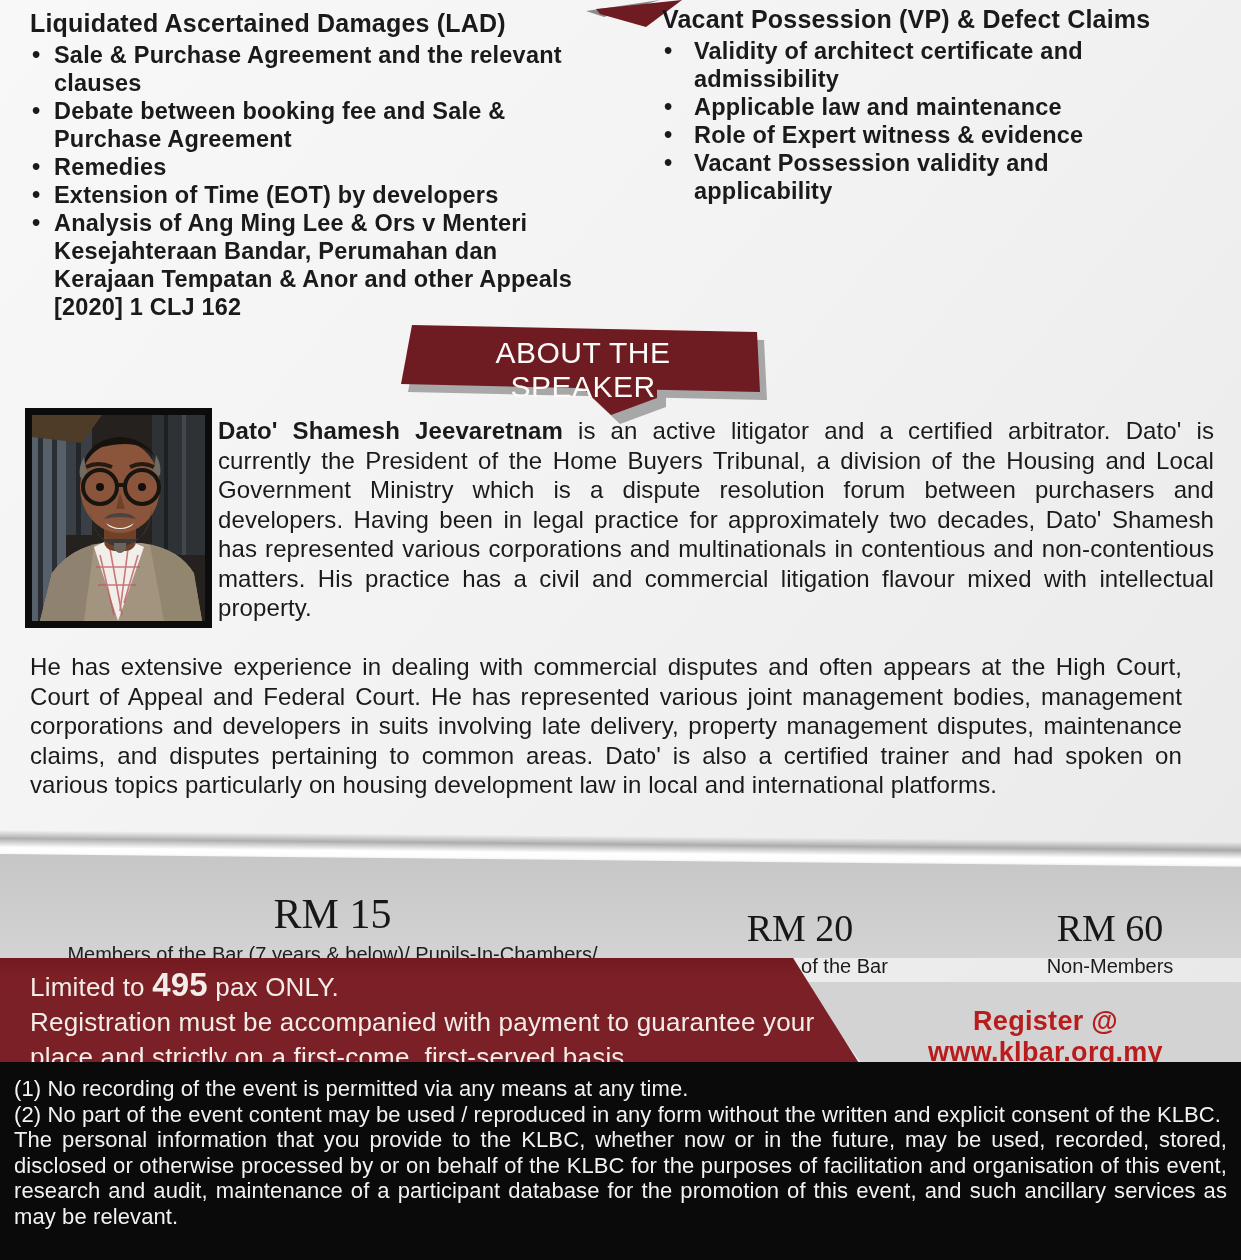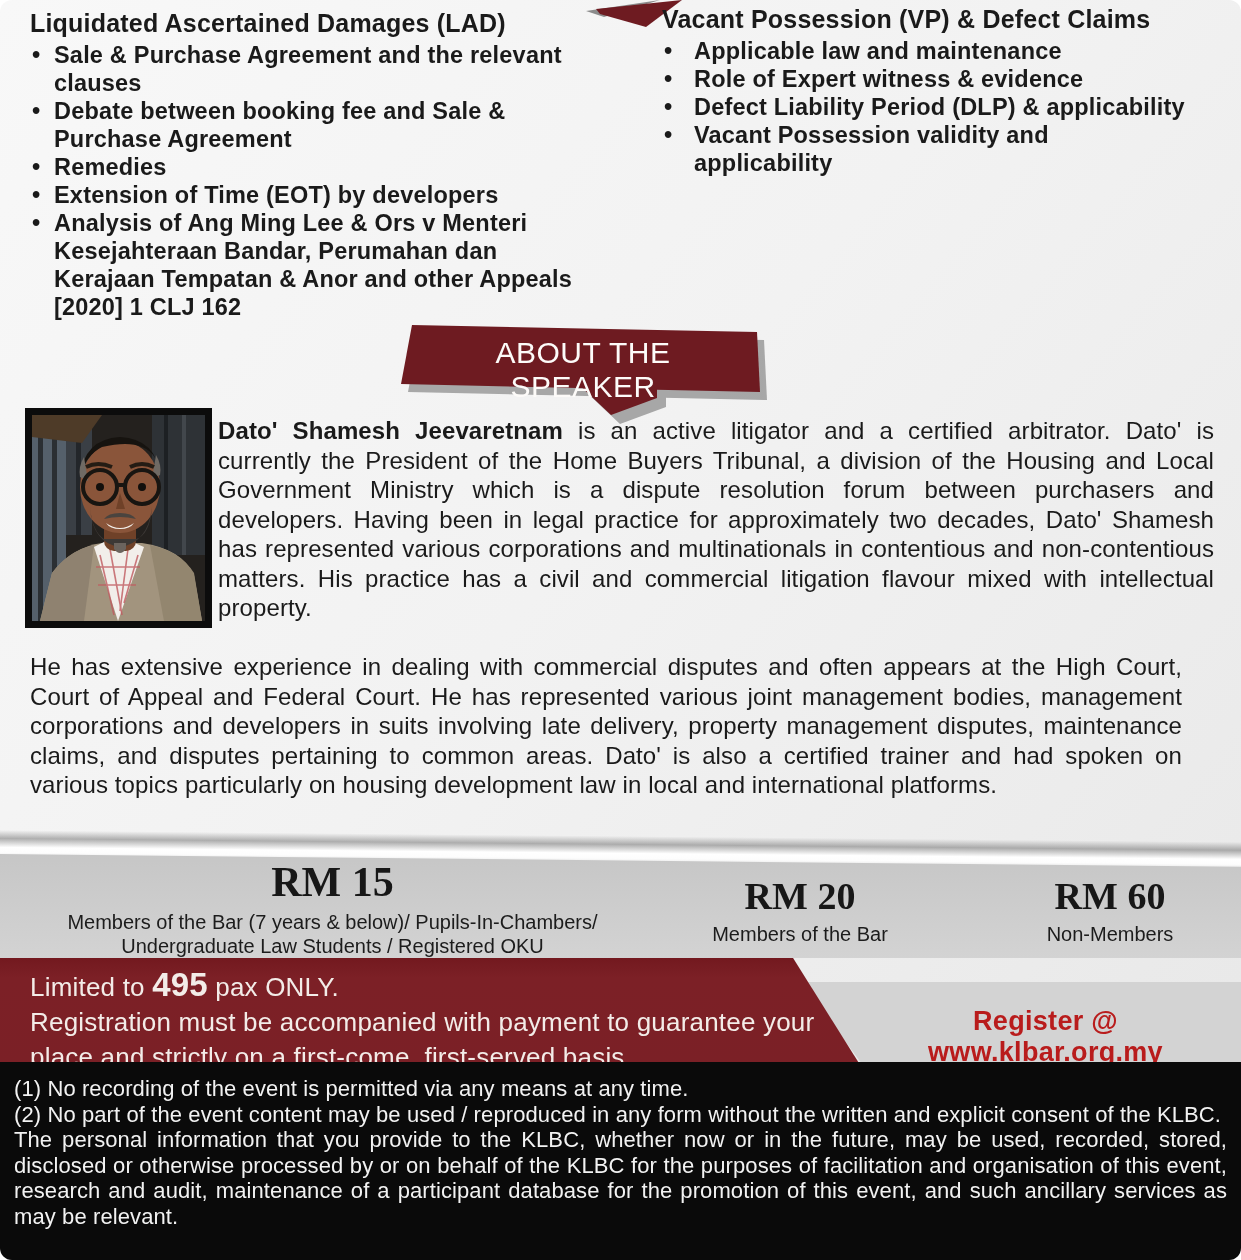--- a/index.html
+++ b/index.html
@@ -3,21 +3,20 @@
 <meta charset="utf-8">
 <style>
   html,body{margin:0;padding:0;}
   .page{
     position:relative;
     width:1241px;height:1260px;
     overflow:hidden;
     background:linear-gradient(130deg,#f8f8f8 0%,#f2f2f2 45%,#e7e7e7 100%);
     font-family:"Liberation Sans","DejaVu Sans",sans-serif;
     color:#1a1a1a;
-    border-radius:12px;
   }
   
   .torn-tip{position:absolute;left:560px;top:0;width:130px;height:32px;}
   
   .topics-left{position:absolute;left:30px;top:8px;width:600px;}
   .topics-right{position:absolute;left:662px;top:4px;width:560px;}
   .topic-title{font-weight:bold;font-size:25px;line-height:30px;letter-spacing:.2px;}
   ul.topic-list{list-style:none;margin:3px 0 0 0;padding:0;font-weight:bold;}
   ul.topic-list li{
     position:relative;padding-left:24px;margin:0;
@@ -53,21 +52,21 @@
   }
   .price-band{
     position:absolute;left:0;top:852px;width:1241px;height:106px;
     background:linear-gradient(to bottom,#c6c6c6,#d3d3d3);
     clip-path:polygon(0 2%,100% 14%,100% 100%,0 100%);
   }
   .tier{position:absolute;text-align:center;}
   .tier-1{left:60px;top:860px;width:545px;}
   .tier-2{left:690px;top:876px;width:220px;}
   .tier-3{left:1000px;top:876px;width:220px;}
-  .tier .price{font-family:"Liberation Serif","DejaVu Serif",serif;font-weight:bold;color:#171717;}
+  .tier .price{font-family:"Liberation Serif","DejaVu Serif",serif;font-weight:normal;color:#171717;margin-top:32px;}
   .tier-1 .price{font-size:42px;line-height:44px;}
   .tier-2 .price,.tier-3 .price{font-size:38px;line-height:40px;}
   .tier .desc{font-size:20px;line-height:24px;margin-top:6px;color:#1c1c1c;}
   
   .reg-strip{
     position:absolute;left:788px;top:982px;width:453px;height:80px;
     background:#d3d3d3;
     clip-path:polygon(3% 0,100% 0,100% 100%,16% 100%);
   }
   .reg-strip .reg-label{
@@ -119,23 +118,24 @@
       <li>Analysis of Ang Ming Lee &amp; Ors v Menteri
 Kesejahteraan Bandar, Perumahan dan
 Kerajaan Tempatan &amp; Anor and other Appeals
 [2020] 1 CLJ 162</li>
     </ul>
   </div>
 
   <div class="topics-right">
     <div class="topic-title">Vacant Possession (VP) &amp; Defect Claims</div>
     <ul class="topic-list">
+      <li>Validity of architect certificate and
+admissibility</li>
       <li>Applicable law and maintenance</li>
       <li>Role of Expert witness &amp; evidence</li>
-      <li>Defect Liability Period (DLP) &amp; applicability</li>
       <li>Vacant Possession validity and
 applicability</li>
     </ul>
   </div>
 
   <div class="ribbon-wrap">
     <svg width="382" height="110" viewBox="0 0 382 110">
       <g fill="#9a9a9a" opacity="0.85" transform="translate(7,8)">
         <polygon points="19,5 364,12 367,72 8,64"></polygon>
         <polygon points="185,63 220,96 266,79 266,60"></polygon>

